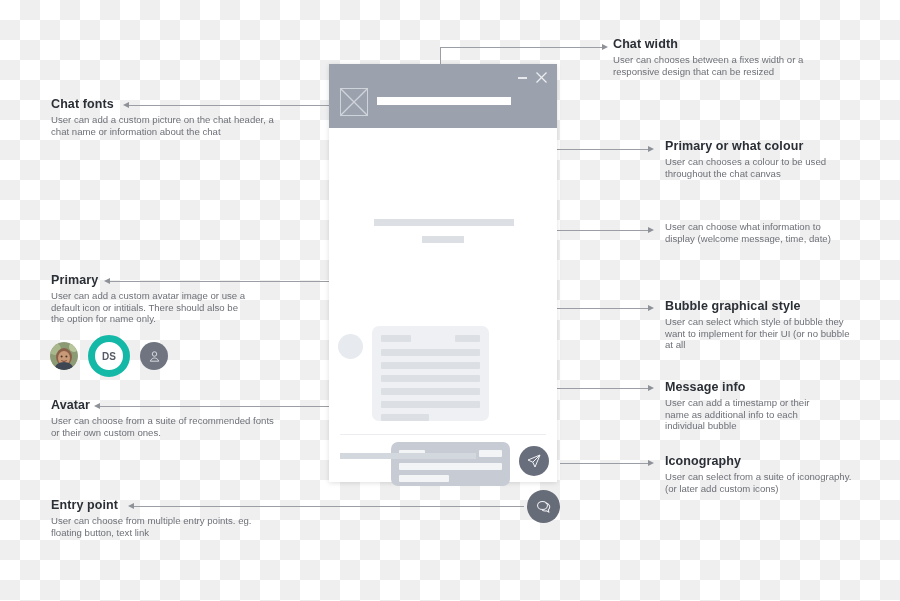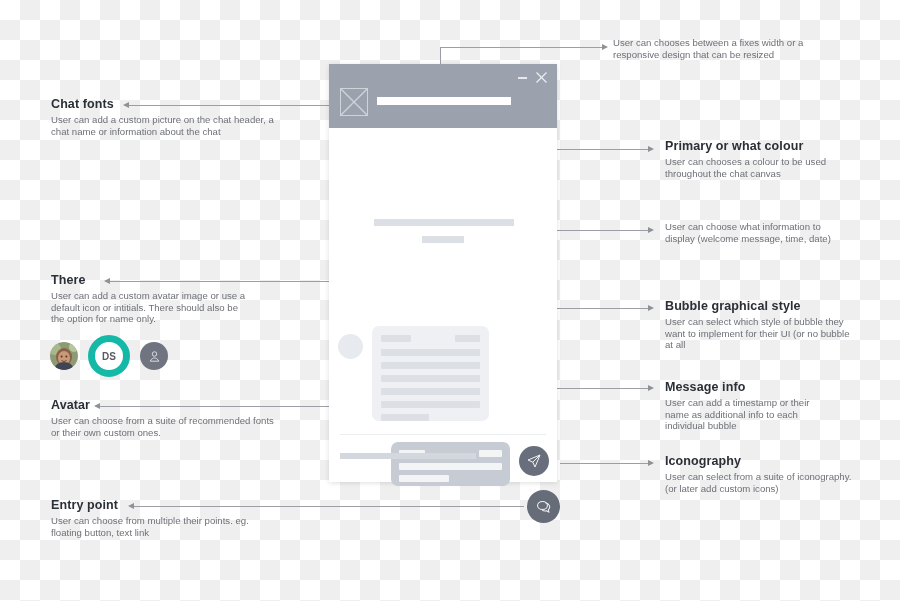--- a/index.html
+++ b/index.html
@@ -204,21 +204,21 @@
       <path d="M14.2 6.6 a6.6 5.4 0 0 1 3.6 9 l.6 3 -3.2 -1.6 a8 8 0 0 1 -5.6 -.6"></path>
     </svg>
   </div>
 
   <div class="anno left" style="left:51px;top:97px;width:235px;">
     <div class="ttl">Chat fonts</div>
     <div class="desc">User can add a custom picture on the chat header, a chat name or information about the chat</div>
   </div>
 
   <div class="anno left" style="left:51px;top:273px;width:200px;">
-    <div class="ttl">There</div>
+    <div class="ttl">Primary</div>
     <div class="desc">User can add a custom avatar image or use a default icon or intitials. There should also be the option for name only.</div>
   </div>
 
   <div class="avatars" style="left:50px;top:335px;">
     <span class="av av-photo">
       <svg viewBox="0 0 28 28" style="display:block;width:28px;height:28px;">
         <defs>
             <clipPath id="cp">
               <circle cx="14" cy="14" r="14"></circle>
             </clipPath>
@@ -245,24 +245,25 @@
     </span>
   </div>
 
   <div class="anno left" style="left:51px;top:398px;width:230px;">
     <div class="ttl">Avatar</div>
     <div class="desc">User can choose from a suite of recommended fonts or their own custom ones.</div>
   </div>
 
   <div class="anno left" style="left:51px;top:498px;width:215px;">
     <div class="ttl">Entry point</div>
-    <div class="desc">User can choose from multiple their points. eg. floating button, text link</div>
+    <div class="desc">User can choose from multiple entry points. eg. floating button, text link</div>
   </div>
 
   <div class="anno" style="left:613px;top:37px;width:222px;">
+    <div class="ttl">Chat width</div>
     <div class="desc">User can chooses between a fixes width or a responsive design that can be resized</div>
   </div>
 
   <div class="anno" style="left:665px;top:139px;width:190px;">
     <div class="ttl">Primary or what colour</div>
     <div class="desc">User can chooses a colour to be used throughout the chat canvas</div>
   </div>
 
   <div class="anno" style="left:665px;top:221px;width:185px;">
     <div class="desc">User can choose what information to display (welcome message, time, date)</div>

